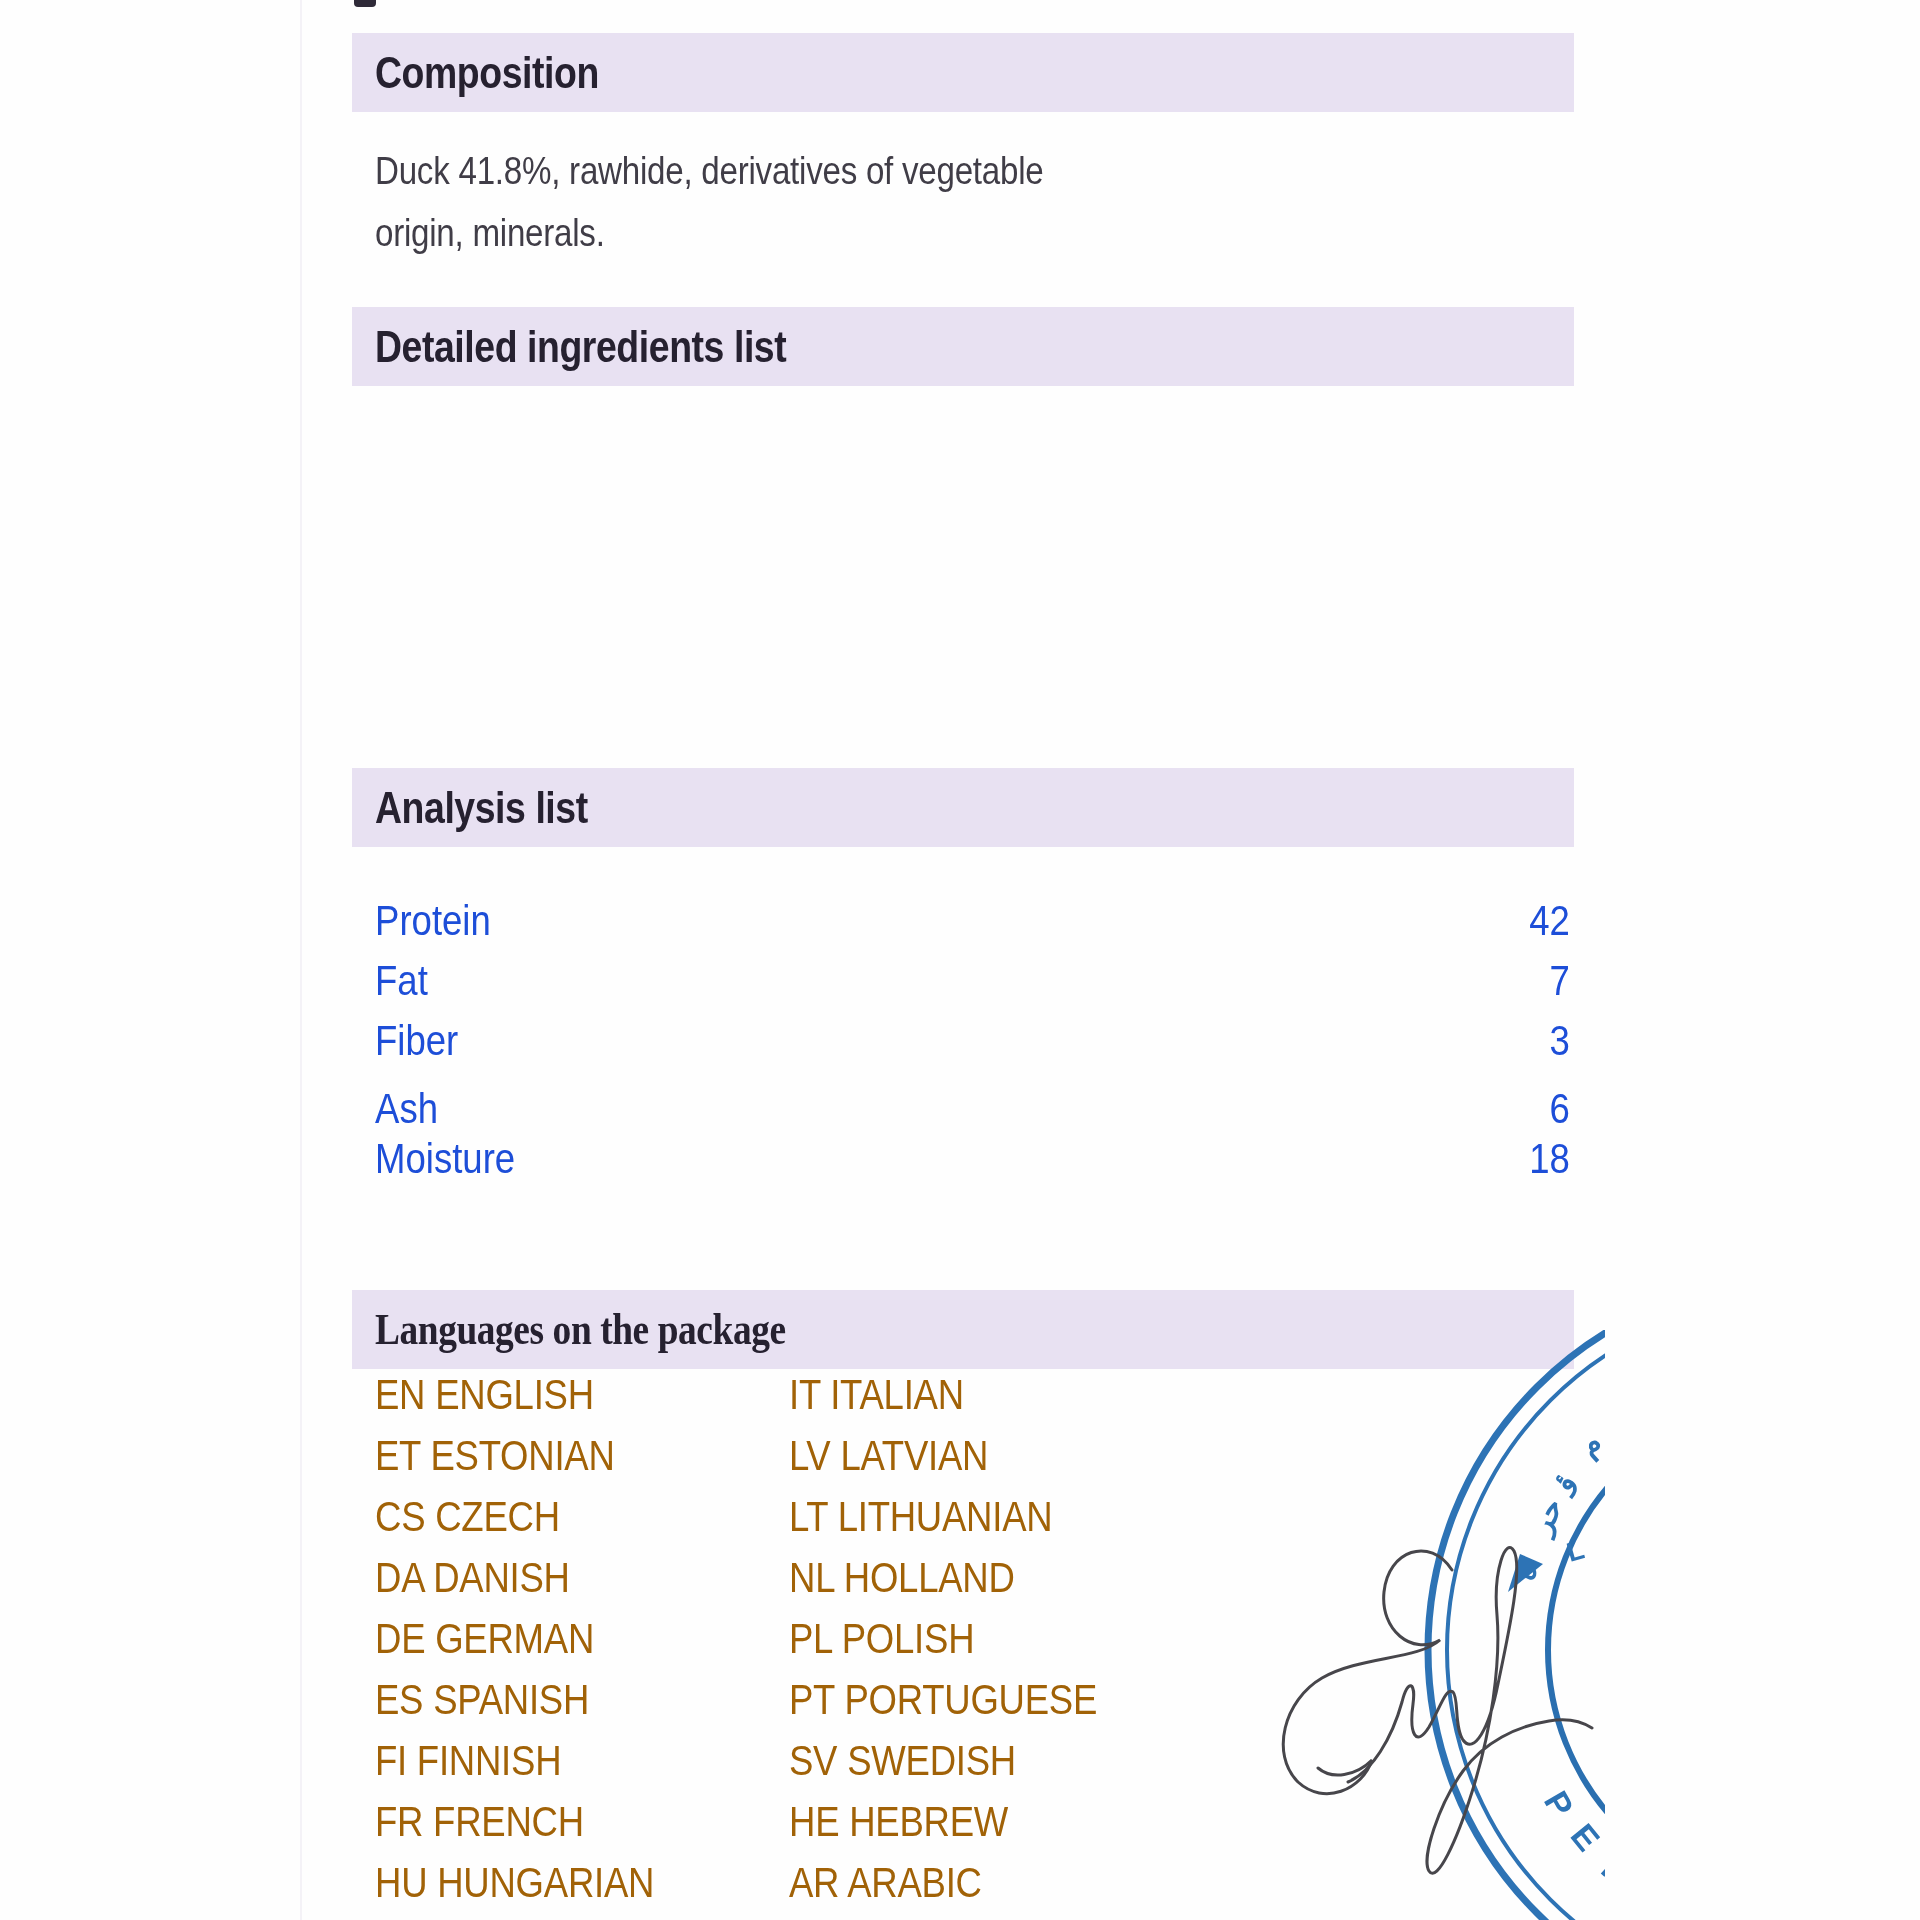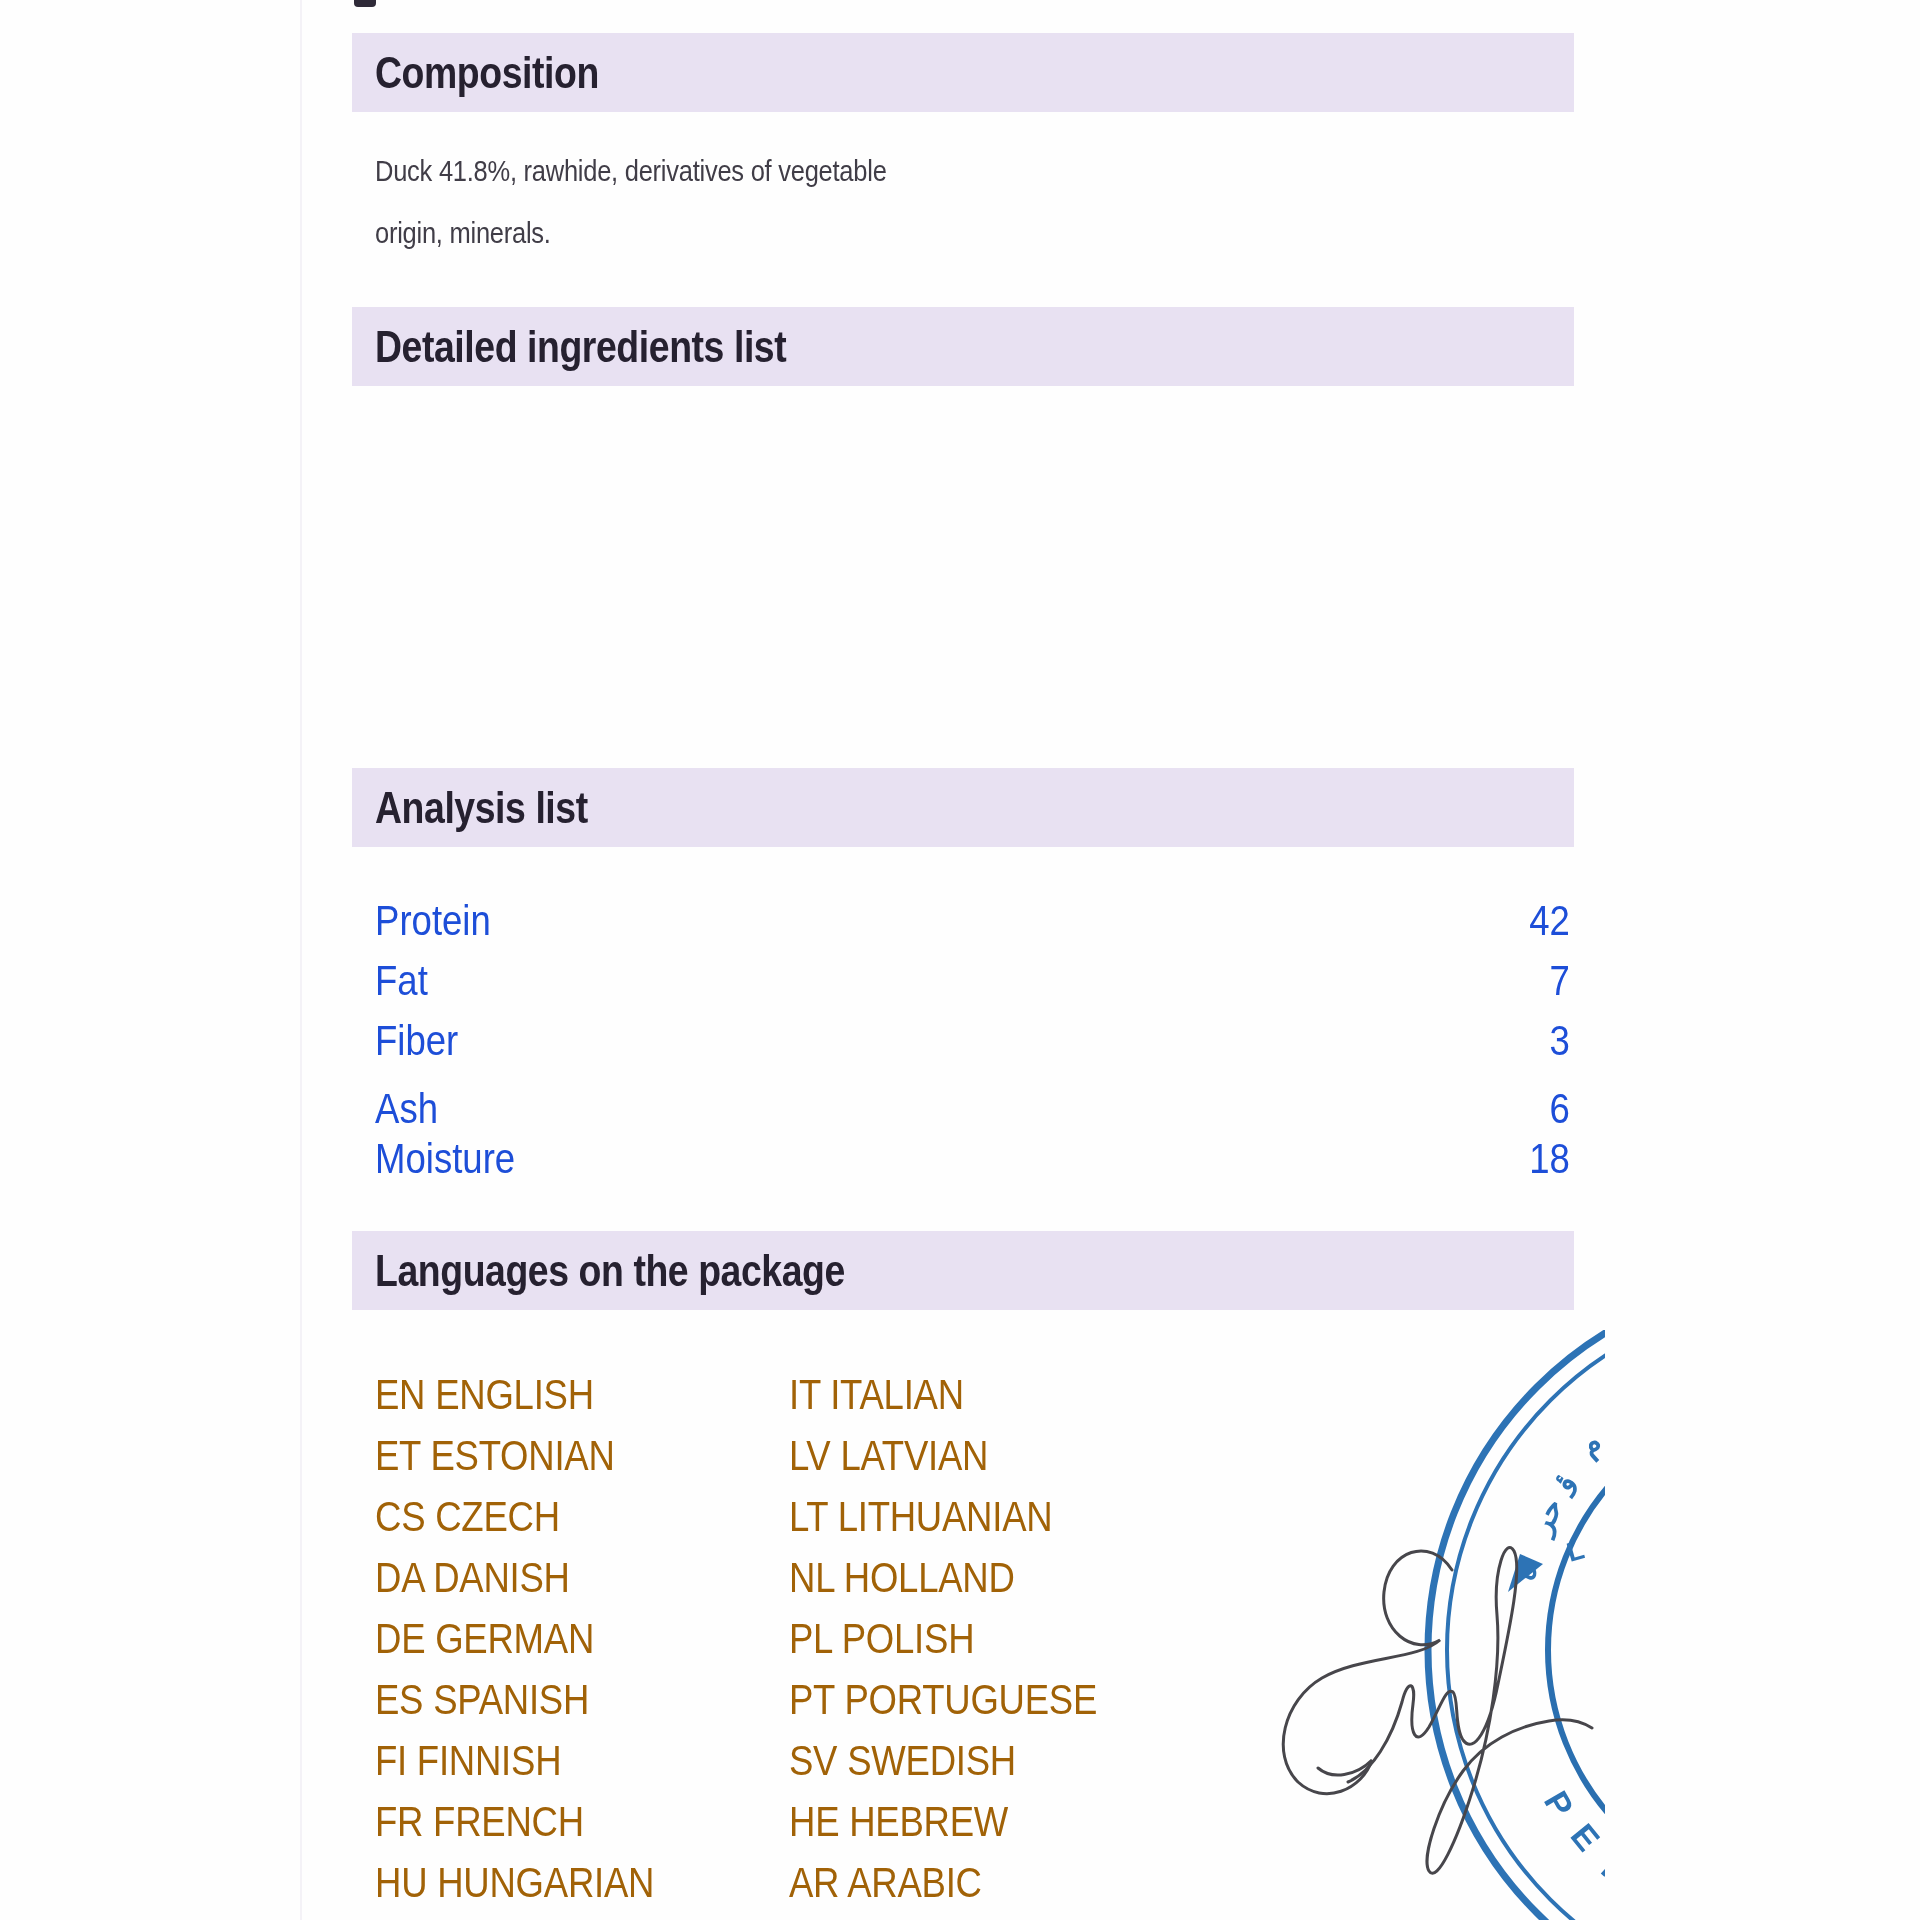--- a/index.html
+++ b/index.html
@@ -17,24 +17,24 @@
     background:#e8e1f2; box-sizing:border-box; padding-left:23px;
     display:flex; align-items:center;
   }
   .bar-title {
     font-size:44px; font-weight:bold; color:#262130; letter-spacing:-0.5px;
     transform:scaleX(0.85); transform-origin:0 50%; white-space:nowrap; display:inline-block;
   }
   .bar-composition { top:33px; }
   .bar-ingredients { top:307px; }
   .bar-analysis   { top:768px; }
-  .bar-languages  { top:1231px; }
+  .bar-languages  { top:1290px;font-family:Liberation Serif, serif; }
 
   .para {
-    position:absolute; left:375px; font-size:30px; line-height:62px;
+    position:absolute; left:375px; font-size:39px; line-height:62px;
     color:#403d47; letter-spacing:-0.3px;
   }
   .para-inner {
     display:inline-block; white-space:pre-line;
     transform:scaleX(0.85); transform-origin:0 0;
   }
   .para-composition { top:140px; }
   .para-ingredients { top:418px; }
 
   .analysis-row {

